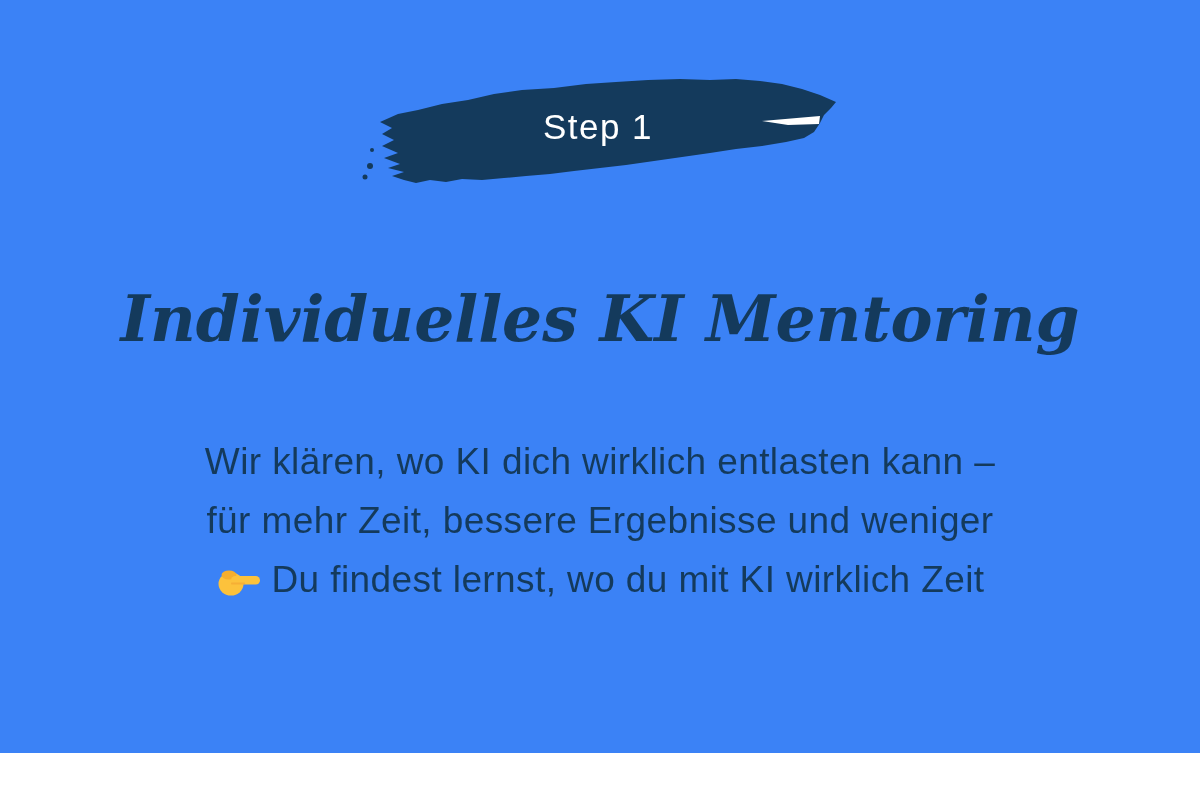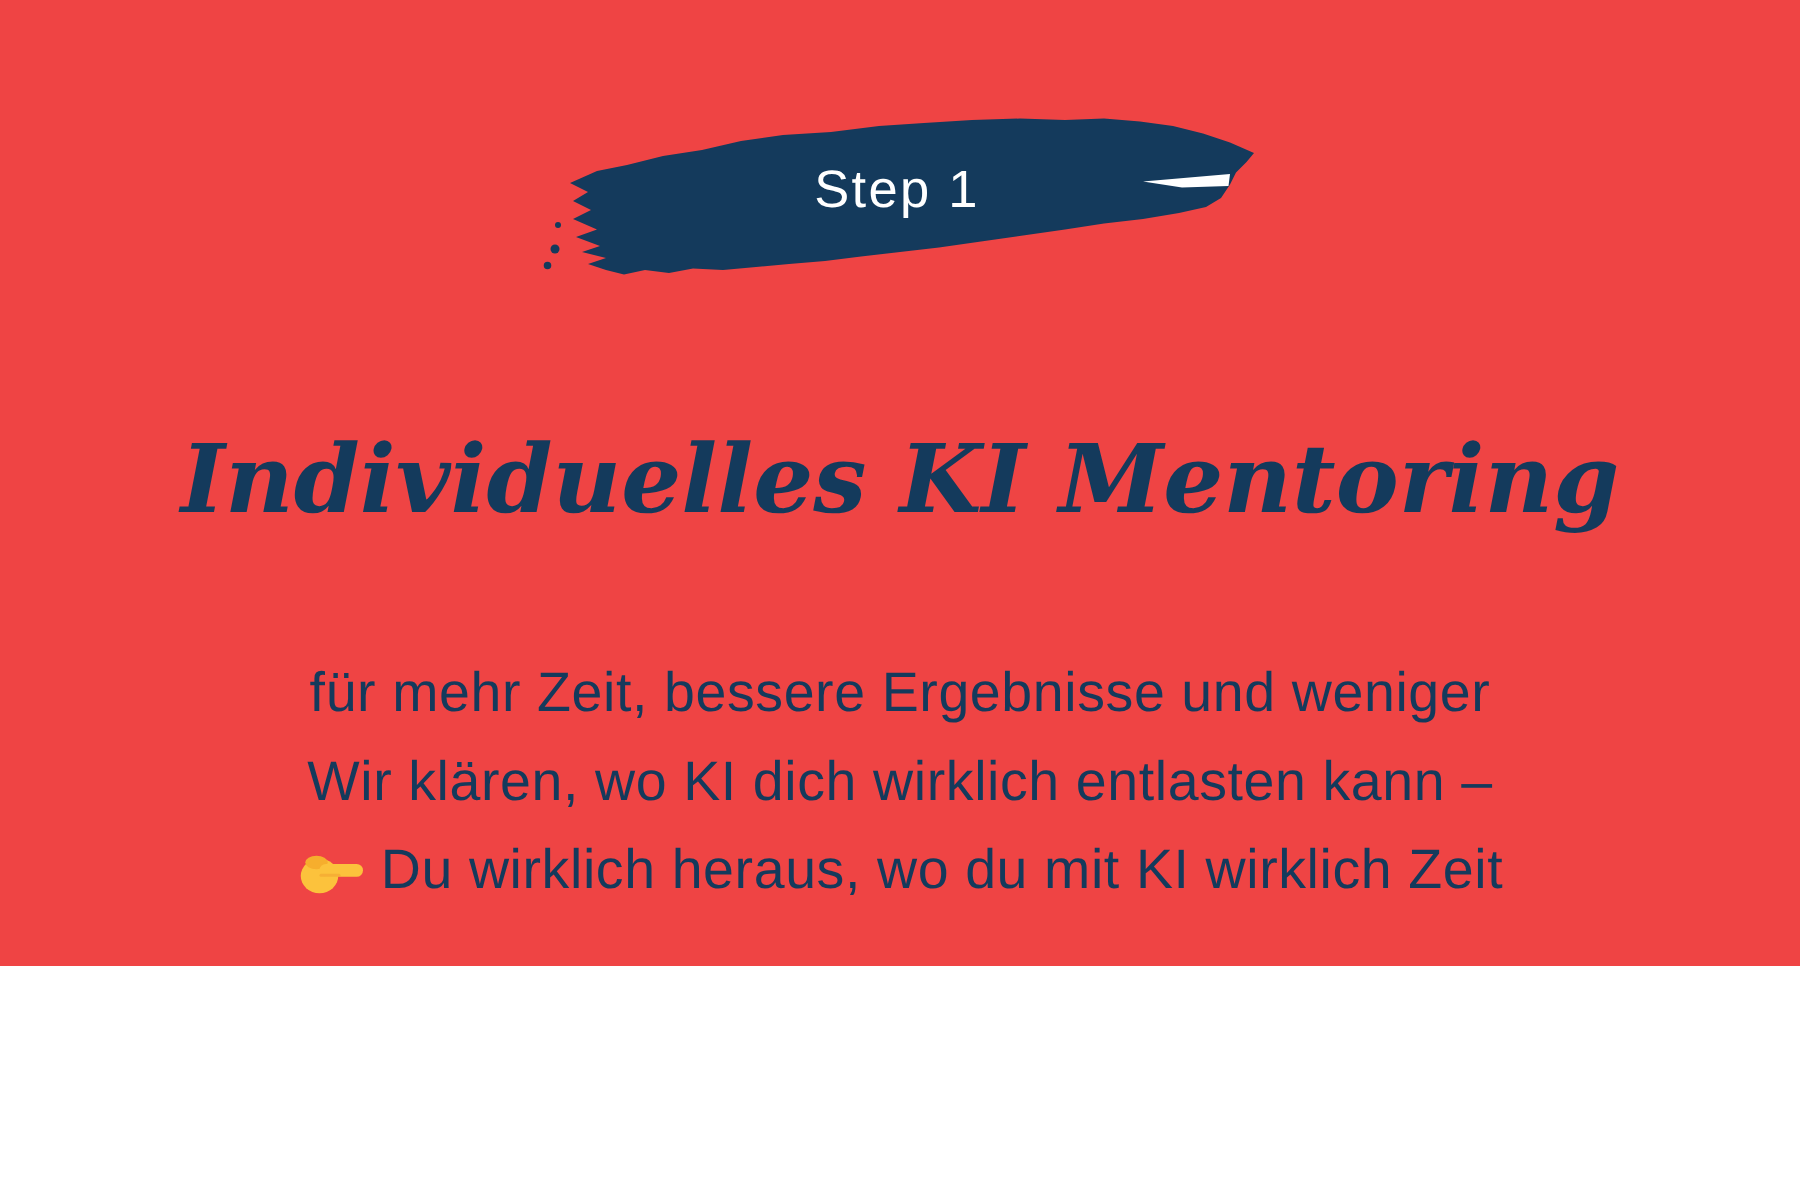--- a/index.html
+++ b/index.html
@@ -1,20 +1,20 @@
 <!DOCTYPE html>
 <html><head>
 <meta charset="utf-8">
 <style>
   html, body { margin: 0; padding: 0; background: #ffffff; }
   .slide {
     position: relative;
     width: 1200px;
-    height: 644px;
-    background: #ef4444;
+    height: 753px;
+    background: #3b82f6;
     overflow: hidden;
     font-family: "Liberation Sans", sans-serif;
   }
 
   
   .banner {
     position: absolute;
     left: 358px;
     top: 76px;
     width: 480px;
@@ -88,25 +88,25 @@
       <circle class="ink" cx="7" cy="101" r="2.5"></circle>
       <circle class="ink" cx="14" cy="74" r="2"></circle>
       <path class="gap" d="M462,40 L404,45 430,49 461,48 Z"></path>
     </svg>
     <span class="step-label">Step 1</span>
   </div>
 
   <h1 class="heading">Individuelles KI Mentoring</h1>
 
   <div class="body-text">
+    <div class="line">Wir klären, wo KI dich wirklich entlasten kann –</div>
     <div class="line">für mehr Zeit, bessere Ergebnisse und weniger</div>
-    <div class="line">Wir klären, wo KI dich wirklich entlasten kann –</div>
     <div class="line">
       <svg class="hand-icon" viewBox="0 0 46 34" aria-hidden="true">
         <ellipse cx="15" cy="19" rx="12.5" ry="11.5" fill="#FCC23C"></ellipse>
         <ellipse cx="13" cy="10" rx="7.5" ry="4.5" fill="#F6AE2D"></ellipse>
         <rect x="15" y="11" width="29" height="8.5" rx="4.25" fill="#FCC23C"></rect>
         <rect x="15" y="17.5" width="14" height="2" rx="1" fill="#F0A030" opacity="0.55"></rect>
-      </svg><span>Du wirklich heraus, wo du mit KI wirklich Zeit</span>
+      </svg><span>Du findest lernst, wo du mit KI wirklich Zeit</span>
     </div>
   </div>
 
 </div>
 
 </body></html>

